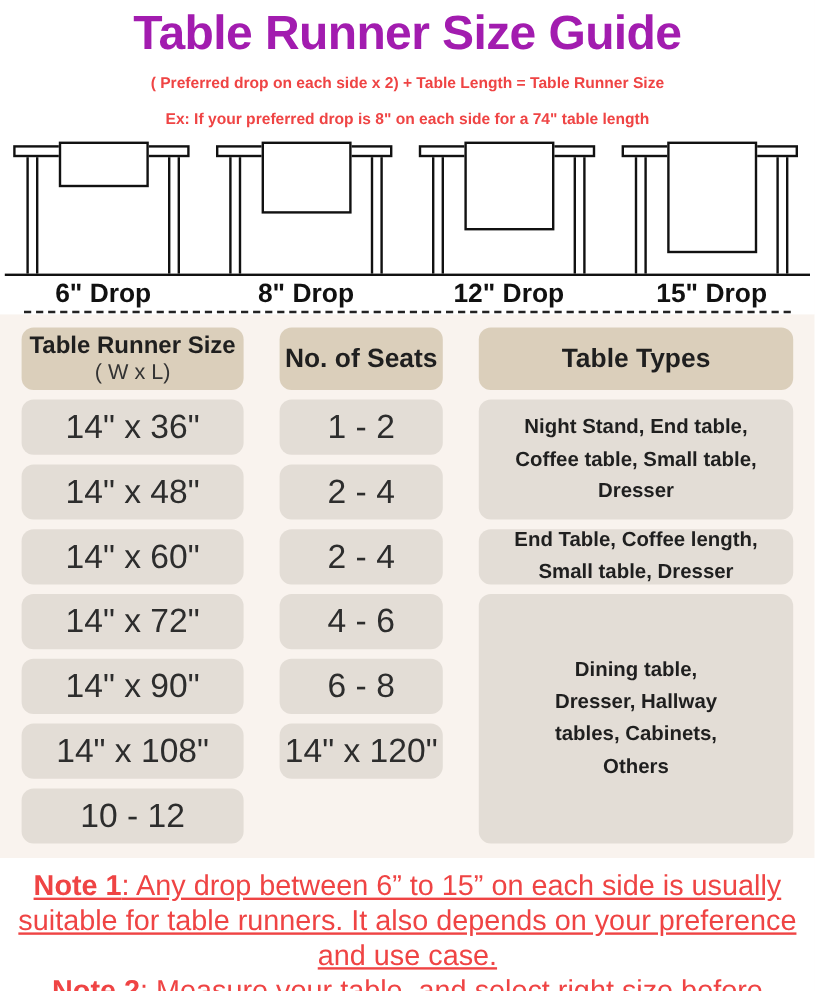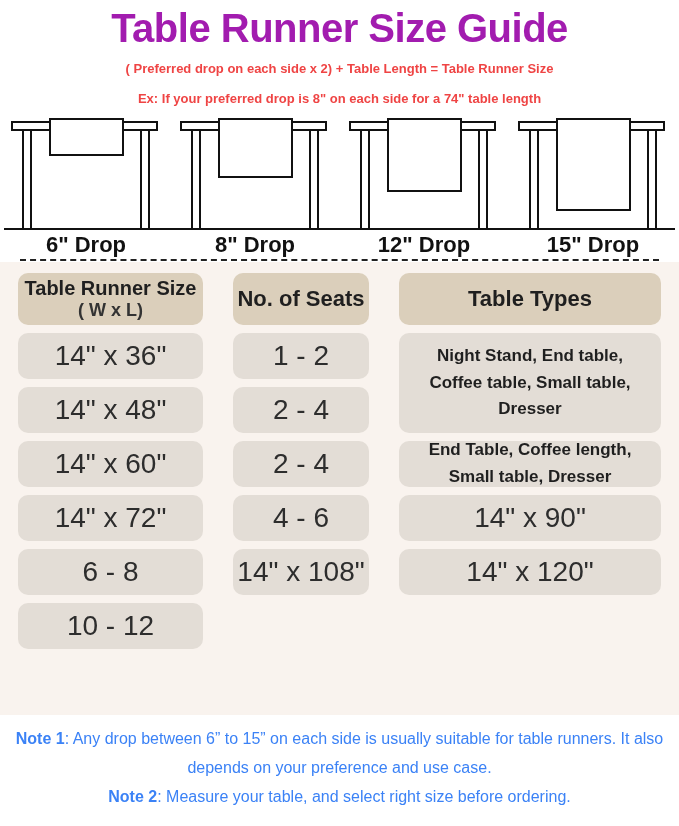--- a/index.html
+++ b/index.html
@@ -31,34 +31,34 @@
 
   
   .size-section { background:#f9f3ee; padding:11px 18px 12px 18px; margin-top:1px; }
   .size-grid { display:grid; grid-template-columns:185px 136px 262px; column-gap:30px; row-gap:8px;
                grid-template-rows:52px repeat(7, 46px); }
   .cell { display:flex; align-items:center; justify-content:center; text-align:center;border-radius:10px; }
   .hdr  { background:#dbcfbb; }
   .bodycell { background:#e3ddd6; }
   .hdr-size { flex-direction:column; line-height:1.15; }
   .hdr-size .t1 { font-size:20px; font-weight:700; }
-  .hdr-size .t2 { font-size:18px; font-weight:700; color:#333; }
+  .hdr-size .t2 { font-size:18px; font-weight:400; color:#333; }
   .hdr-plain { font-size:22px; font-weight:700; }
   .size-cell, .seats-cell { font-size:28px; color:#2d2d2d; }
   .types-cell { grid-column:3; font-size:17px; font-weight:700; line-height:1.58; padding:4px 20px; }
   .types-cell.tg0 { grid-row:2 / span 2; }
   .types-cell.tg1 { grid-row:4 / span 1; }
   .types-cell.tg2 { grid-row:5 / span 4; }
   .tg0 span { max-width:205px; display:inline-block; }
   .tg1 span { max-width:245px; display:inline-block; }
   .tg2 span { max-width:165px; display:inline-block; }
 
   
   .notes { text-align:center; padding:9px 6px 0 6px; }
-  .note-line { font-size:16px; line-height:29px; color:#3b82f6; }
+  .note-line { font-size:24px; line-height:29px; color:#ef4444;text-decoration:underline; }
   .note-line b { font-weight:700; }
 </style>
 </head>
 <body>
 
 <div class="page">
 
   <div class="title-block">
     <div class="main-title">Table Runner Size Guide</div>
     <div class="formula-line">( Preferred drop on each side x 2) + Table Length = Table Runner Size</div>
@@ -123,20 +123,23 @@
       <div class="cell bodycell seats-cell">2 - 4</div>
 
       <div class="cell bodycell size-cell">14" x 60"</div>
       <div class="cell bodycell seats-cell">2 - 4</div>
       <div class="cell bodycell types-cell tg1">
         <span>End Table, Coffee length, Small table, Dresser</span>
       </div>
 
       <div class="cell bodycell size-cell">14" x 72"</div>
       <div class="cell bodycell seats-cell">4 - 6</div>
+      <div class="cell bodycell types-cell tg2">
+        <span>Dining table, Dresser, Hallway tables, Cabinets, Others</span>
+      </div>
 
       <div class="cell bodycell size-cell">14" x 90"</div>
       <div class="cell bodycell seats-cell">6 - 8</div>
 
       <div class="cell bodycell size-cell">14" x 108"</div>
 
       <div class="cell bodycell size-cell">14" x 120"</div>
       <div class="cell bodycell seats-cell">10 - 12</div>
 
     </div>

